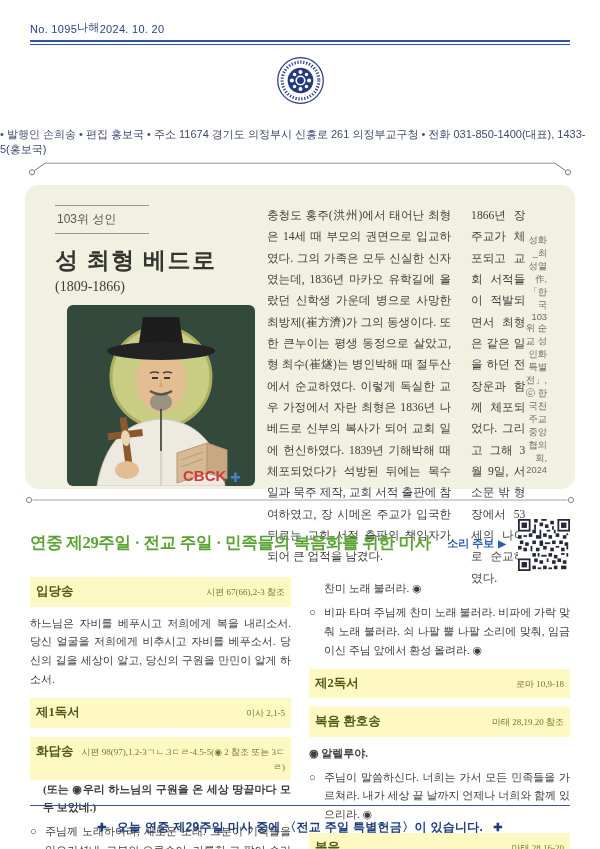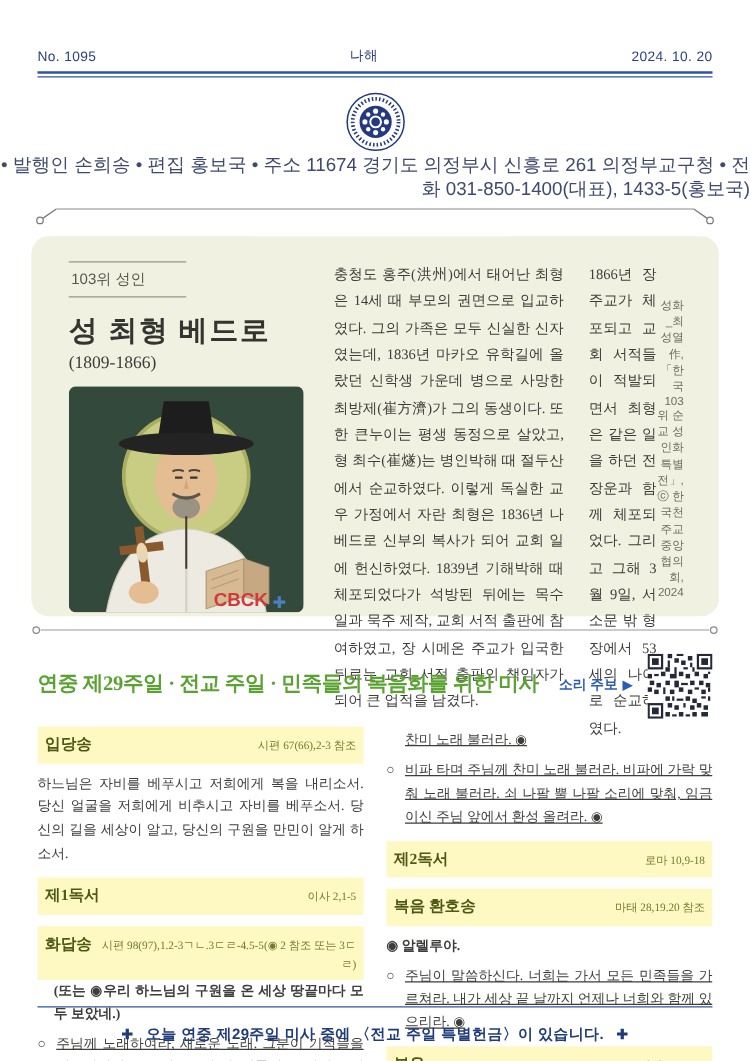--- a/index.html
+++ b/index.html
@@ -4,43 +4,43 @@
 <style>
   * { margin:0; padding:0; box-sizing:border-box; }
   html,body { background:#e9e9e9; }
   .page {
     width:600px; height:849px; margin:0 auto; background:#ffffff;
     position:relative; overflow:hidden;
     font-family:"Liberation Sans", sans-serif; color:#3c3c3c;
   }
   
   .top-row {
-    display:flex; justify-content:space-between; align-items:flex-end;
-    padding:37px 30px 5px; font-size:11px; color:#2a3f86; letter-spacing:.3px;
+    display:flex; align-items:flex-end;
+    padding:20px 30px 5px; font-size:11px; color:#2a3f86; letter-spacing:.3px;
   }
   .double-line { margin:0 30px; border-top:2.5px solid #2f55a4; height:5px; border-bottom:1px solid #2f55a4; }
   
   .masthead { display:flex; align-items:center; justify-content:center; gap:10px; margin-top:11px; }
   .masthead-title { font-size:37px; font-weight:bold; color:#1e3478; letter-spacing:2px; }
-  .pub-info { text-align:right; font-size:15px; color:#3f4a6e; margin-top:1px; letter-spacing:0; }
+  .pub-info { text-align:left; font-size:11px; color:#3f4a6e; margin-top:22px; letter-spacing:0; }
   .divider-svg { display:block; margin:3px auto 0; }
   
   .saint-box {
     margin:9px 25px 0; background:#f0f1e1; border-radius:14px;
     height:304px; padding:20px 28px 14px 30px; display:flex; gap:24px;
   }
   .saint-left { width:188px; flex-shrink:0; }
   .badge {
     display:inline-block; min-width:94px; padding:5px 2px;
     border-top:1px solid #99998a; border-bottom:1px solid #99998a;
     font-size:12px; color:#56564b;
   }
   .saint-name { font-family:"Liberation Serif", serif; font-size:23px; font-weight:bold; color:#343430; letter-spacing:1.5px; margin-top:11px; }
   .saint-years { font-family:"Liberation Serif", serif; font-size:14px; color:#3c3c38; margin-top:3px; }
-  .portrait-wrap { margin-top:10px; width:188px; height:181px; border-radius:6px; overflow:hidden; }
+  .portrait-wrap { margin-top:10px; width:188px; height:181px; border-radius:6px; overflow:hidden;margin-left:12px; }
   .saint-right { flex:1; min-width:0; display:flex; flex-direction:row; }
   .bio {
     font-family:"Liberation Serif", serif; font-size:11.6px; line-height:1.84;
     text-align:justify; color:#3d3d3a;
   }
   .bio + .bio { margin-top:0;margin-left:20px; }
   .caption { margin-top:auto; text-align:right; font-size:9.3px; color:#6c6c5e; padding-top:6px; }
   
   .mass-head { margin:14px 30px 0; display:flex; align-items:flex-start; }
   .mass-title { flex:1; min-width:0; font-size:16.5px; font-weight:bold; color:#5aa333; padding-top:13px; white-space:nowrap; letter-spacing:-0.3px;font-family:Liberation Serif, serif; }
@@ -55,21 +55,21 @@
   }
   .band:first-child { margin-top:0; }
   .band-label { font-size:12.5px; font-weight:bold; color:#4e5a14; white-space:nowrap; }
   .band-ref { font-size:9px; color:#717b28; text-align:right; }
   .lit { font-family:"Liberation Serif", serif; font-size:11px; line-height:1.72; color:#3d3d3a; }
   .lit-body { margin-top:7px; text-align:justify; }
   .response { margin-top:7px; font-weight:bold; text-align:justify; }
   .response-alt { font-weight:bold; padding-left:13px; text-align:justify; }
   .verse { display:flex; margin-top:5px; }
   .verse-marker { width:15px; flex-shrink:0; }
-  .verse-text { flex:1; text-align:justify;text-decoration:underline; }
+  .verse-text { flex:1; text-align:justify; }
   .cont-line { margin-top:2px; }
   
   .footer {
     position:absolute; left:30px; right:30px; bottom:13px;
     border-top:1.5px solid #2f55a4; padding-top:13px;
     text-align:center; color:#1f3c7a; font-size:12px; font-weight:bold; letter-spacing:.3px;
   }
   .cross-icon { color:#1f3c7a; font-size:11px; padding:0 10px; }
 </style>
 </head>

